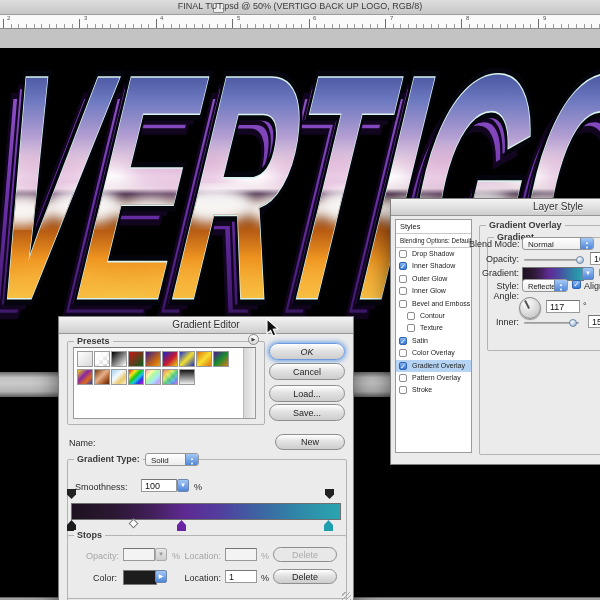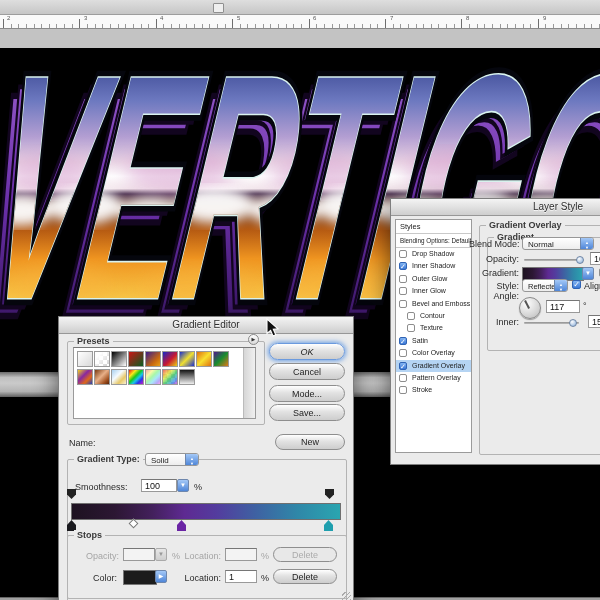--- a/index.html
+++ b/index.html
@@ -117,20 +117,21 @@
 
   .cursor{position:absolute;z-index:50;}
 </style>
 </head>
 <body>
 
 <div class="screen">
 
   <div class="titlebar">
     <div class="proxy"></div>
+    <span class="t">FINAL TUT.psd @ 50% (VERTIGO BACK UP LOGO, RGB/8)</span>
   </div>
 
   <div class="ruler">
     <div class="minor"></div>
     <div class="major"></div>
     <span class="num" style="left:7px">2</span>
     <span class="num" style="left:84px">3</span>
     <span class="num" style="left:160px">4</span>
     <span class="num" style="left:237px">5</span>
     <span class="num" style="left:313px">6</span>
@@ -337,21 +338,21 @@
       <div class="sw" style="left: 37px; top: 21px; background: linear-gradient(135deg, rgb(168, 208, 240), rgb(244, 250, 255) 40%, rgb(232, 200, 104) 70%, rgb(248, 240, 208));"></div>
       <div class="sw" style="left: 54px; top: 21px; background: linear-gradient(135deg, rgb(232, 24, 24), rgb(248, 232, 24) 25%, rgb(24, 200, 24) 45%, rgb(24, 200, 232) 62%, rgb(40, 56, 232) 78%, rgb(200, 24, 200));"></div>
       <div class="sw" style="left: 71px; top: 21px; background: linear-gradient(135deg, rgb(248, 168, 168), rgb(248, 248, 168) 25%, rgb(168, 248, 168) 45%, rgb(168, 232, 248) 65%, rgb(184, 168, 248) 85%, rgb(248, 168, 232));"></div>
       <div class="sw" style="left: 88px; top: 21px; background: linear-gradient(135deg, rgba(230, 40, 40, 0.7), rgba(240, 230, 40, 0.7) 30%, rgba(40, 200, 90, 0.7) 55%, rgba(40, 130, 240, 0.7) 80%, rgba(200, 40, 200, 0.7)), conic-gradient(rgb(207, 207, 207) 25%, rgb(255, 255, 255) 0deg, rgb(255, 255, 255) 50%, rgb(207, 207, 207) 0deg, rgb(207, 207, 207) 75%, rgb(255, 255, 255) 0deg) 0px 0px / 8px 8px;"></div>
       <div class="sw" style="left: 105px; top: 21px; background: linear-gradient(rgb(21, 21, 21), rgb(239, 239, 239));"></div>
       <div class="ge-scroll"></div>
     </div>
 
     <button class="btn default" style="left:210px;top:26px;width:76px;height:17px">OK</button>
     <button class="btn" style="left:210px;top:46px;width:76px;height:17px">Cancel</button>
-    <button class="btn" style="left:210px;top:68px;width:76px;height:17px">Mode...</button>
+    <button class="btn" style="left:210px;top:68px;width:76px;height:17px">Load...</button>
     <button class="btn" style="left:210px;top:87px;width:76px;height:17px">Save...</button>
 
     <span class="lab" style="left:10px;top:121px">Name:</span>
     <button class="btn" style="left:216px;top:117px;width:70px;height:16px">New</button>
 
     <div class="gbox" style="left:8px;top:142px;width:278px;height:142px">
       <span class="glabel" style="font-weight:bold">Gradient Type:</span>
     </div>
     <div class="dd" style="left:86px;top:136px;width:54px;height:13px">
       <span class="v">Solid</span>

